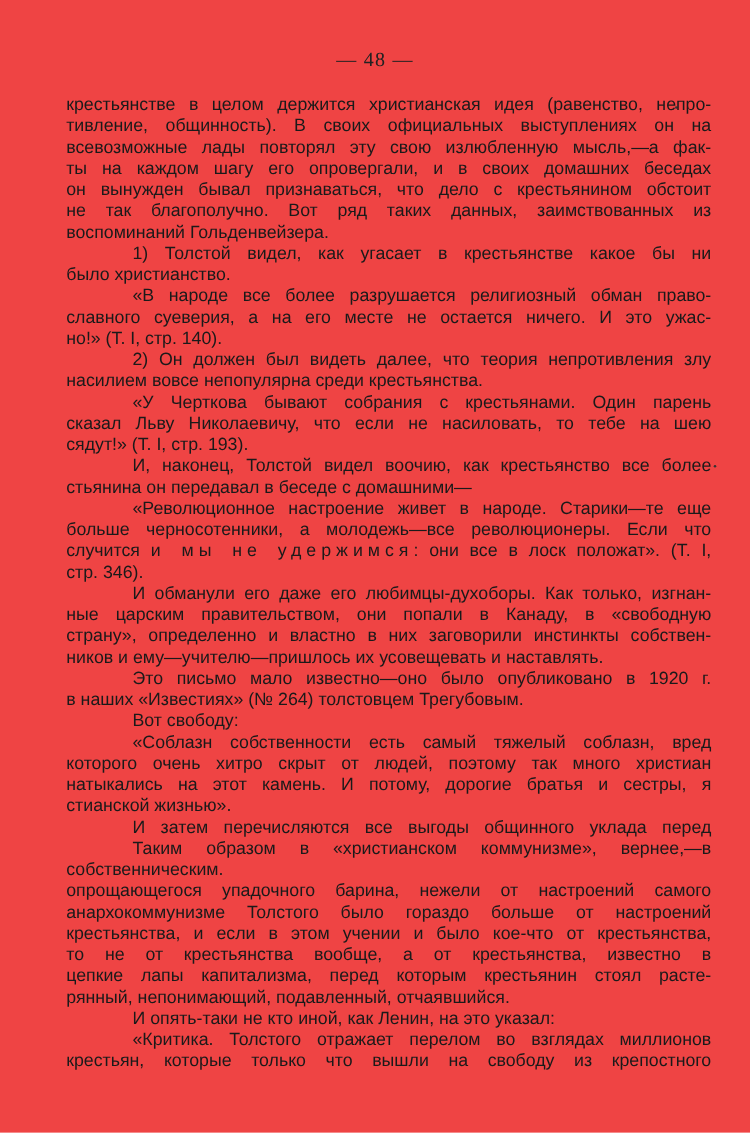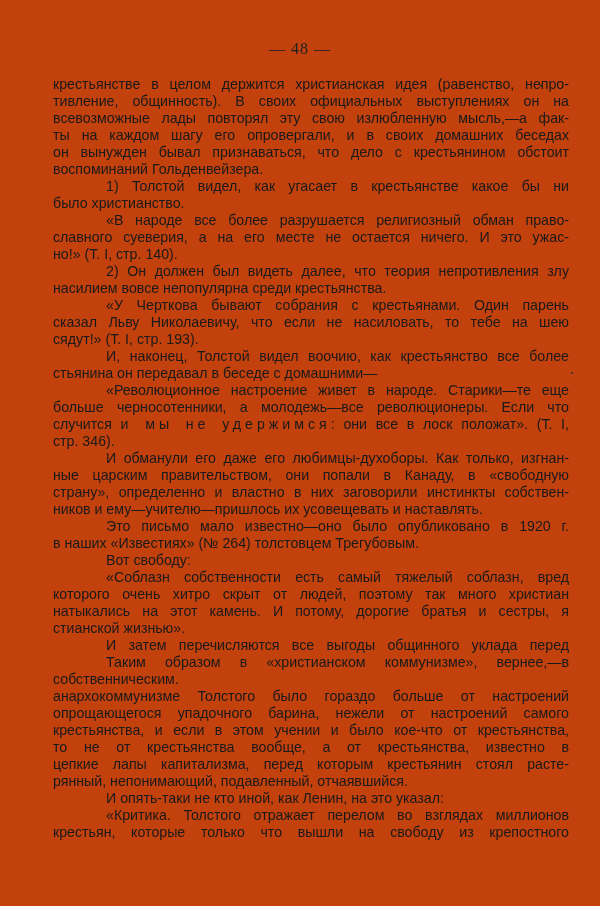--- a/index.html
+++ b/index.html
@@ -1,19 +1,19 @@
 <!DOCTYPE html>
 <html><head>
 <meta charset="utf-8">
 <style>
   html, body { margin: 0; padding: 0; background: #ffffff; }
   body { width: 600px; height: 906px; position: relative; overflow: hidden; }
   .page {
     position: absolute; left: 0; top: 0; width: 600px; height: 906px;
-    background: #c2410c; color: #1a1a1a;
+    background: #ef4444; color: #1a1a1a;
     font-family: "Liberation Sans", "DejaVu Sans", sans-serif;
   }
   .page-number {
     position: absolute; top: 40px; left: 0; width: 600px; text-align: center;
     font-family: "Liberation Serif", "DejaVu Serif", serif;
     font-size: 16px; letter-spacing: 1px; color: #222;
   }
   .body-text {
     position: absolute; left: 53px; top: 76px; width: 516px;
     font-size: 14.2px; line-height: 17.0px;
@@ -36,20 +36,21 @@
   <span class="speck" style="left:540px;top:85px;"></span>
   <span class="speck" style="left:571px;top:372px;"></span>
 
   <div class="body-text">
 
     <span class="line">крестьянстве в целом держится христианская идея (равенство, непро-</span>
     <span class="line">тивление, общинность). В своих официальных выступлениях он на</span>
     <span class="line">всевозможные лады повторял эту свою излюбленную мысль,—а фак-</span>
     <span class="line">ты на каждом шагу его опровергали, и в своих домашних беседах</span>
     <span class="line">он вынужден бывал признаваться, что дело с крестьянином обстоит</span>
+    <span class="line">не так благополучно. Вот ряд таких данных, заимствованных из</span>
     <span class="line last">воспоминаний Гольденвейзера.</span>
 
     <span class="line indent">1) Толстой видел, как угасает в крестьянстве какое бы ни</span>
     <span class="line last">было христианство.</span>
 
     <span class="line indent">«В народе все более разрушается религиозный обман право-</span>
     <span class="line">славного суеверия, а на его месте не остается ничего. И это ужас-</span>
     <span class="line last">но!» (Т. I, стр. 140).</span>
 
     <span class="line indent">2) Он должен был видеть далее, что теория непротивления злу</span>
@@ -79,22 +80,22 @@
 
     <span class="line indent">«Соблазн собственности есть самый тяжелый соблазн, вред</span>
     <span class="line">которого очень хитро скрыт от людей, поэтому так много христиан</span>
     <span class="line">натыкались на этот камень. И потому, дорогие братья и сестры, я</span>
     <span class="line last">стианской жизнью».</span>
 
     <span class="line indent">И затем перечисляются все выгоды общинного уклада перед</span>
     <span class="line indent">Таким образом в «христианском коммунизме», вернее,—в</span>
 
     <span class="line last">собственническим.</span>
+    <span class="line">опрощающегося упадочного барина, нежели от настроений самого</span>
     <span class="line">анархокоммунизме Толстого было гораздо больше от настроений</span>
-    <span class="line">опрощающегося упадочного барина, нежели от настроений самого</span>
     <span class="line">крестьянства, и если в этом учении и было кое-что от крестьянства,</span>
     <span class="line">то не от крестьянства вообще, а от крестьянства, известно в</span>
     <span class="line">цепкие лапы капитализма, перед которым крестьянин стоял расте-</span>
     <span class="line last">рянный, непонимающий, подавленный, отчаявшийся.</span>
 
     <span class="line indent last">И опять-таки не кто иной, как Ленин, на это указал:</span>
 
     <span class="line indent">«Критика. Толстого отражает перелом во взглядах миллионов</span>
     <span class="line">крестьян, которые только что вышли на свободу из крепостного</span>
   </div>

